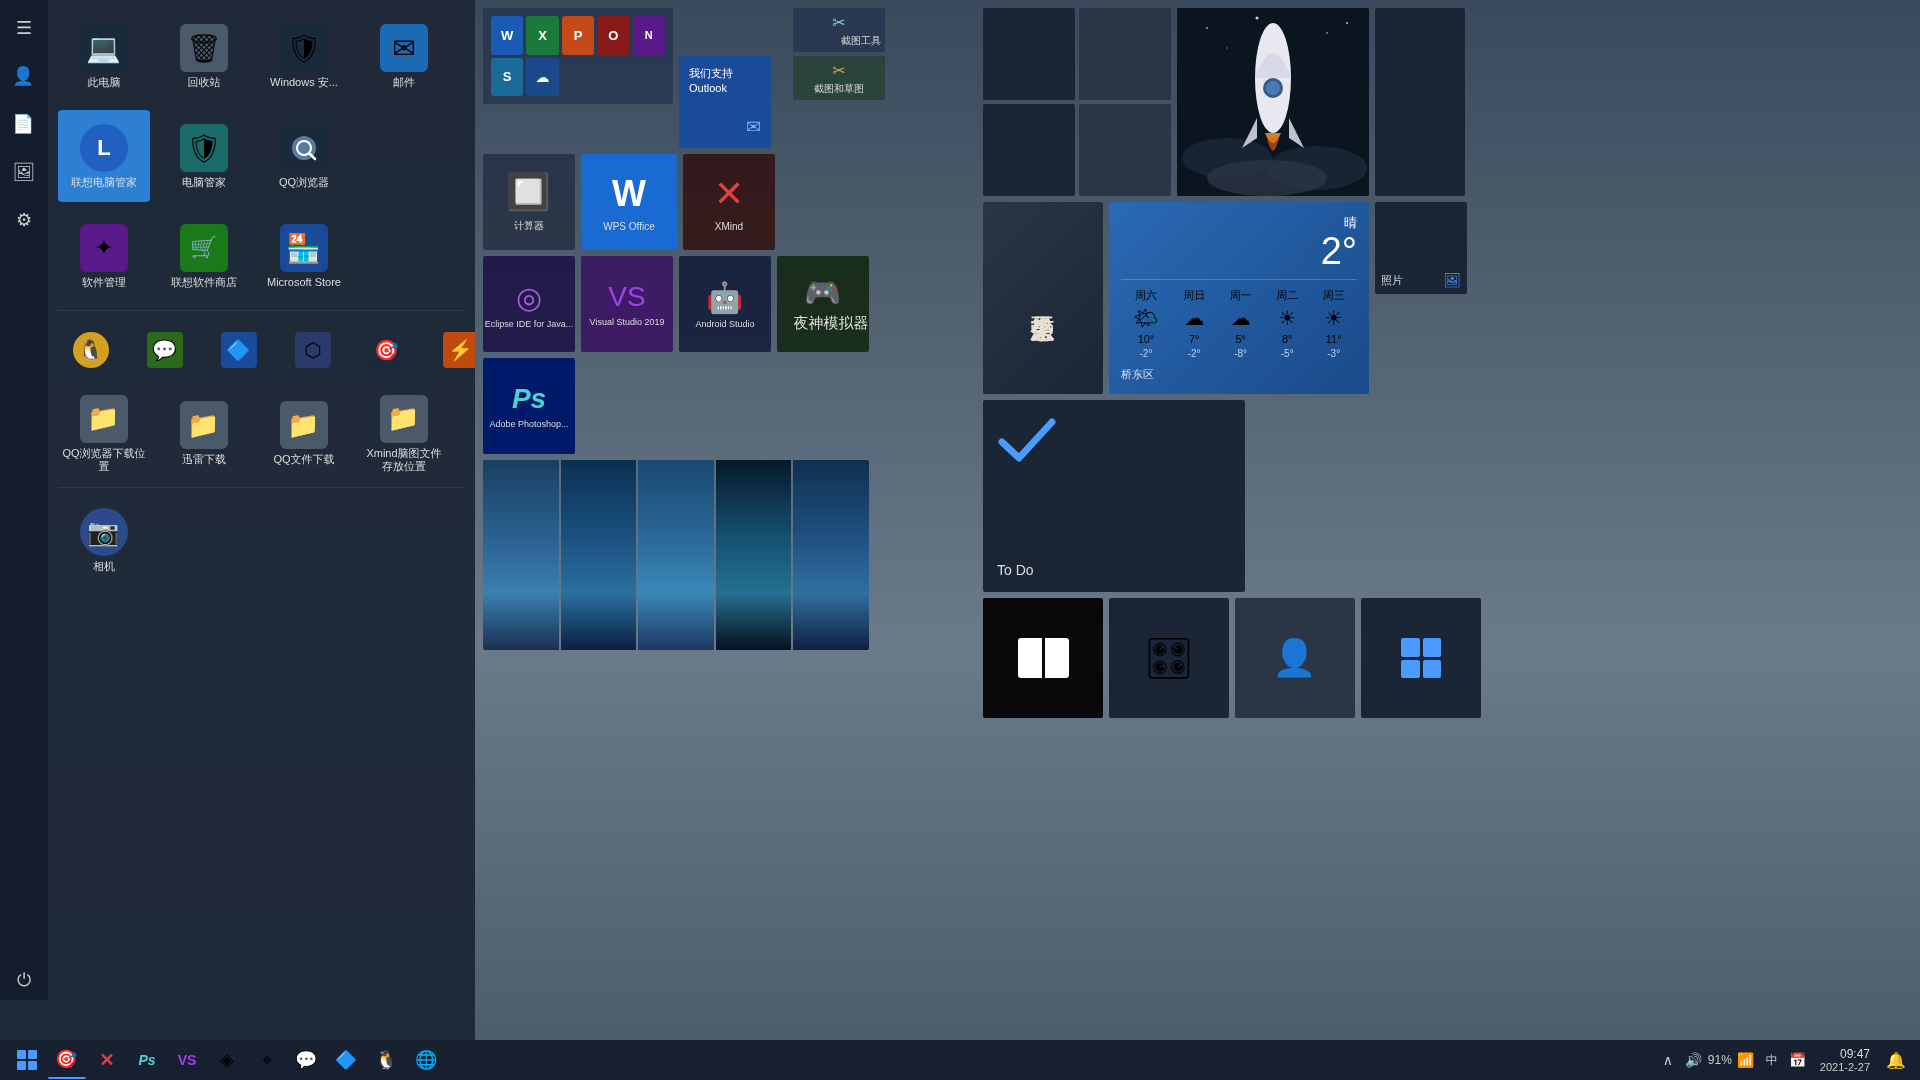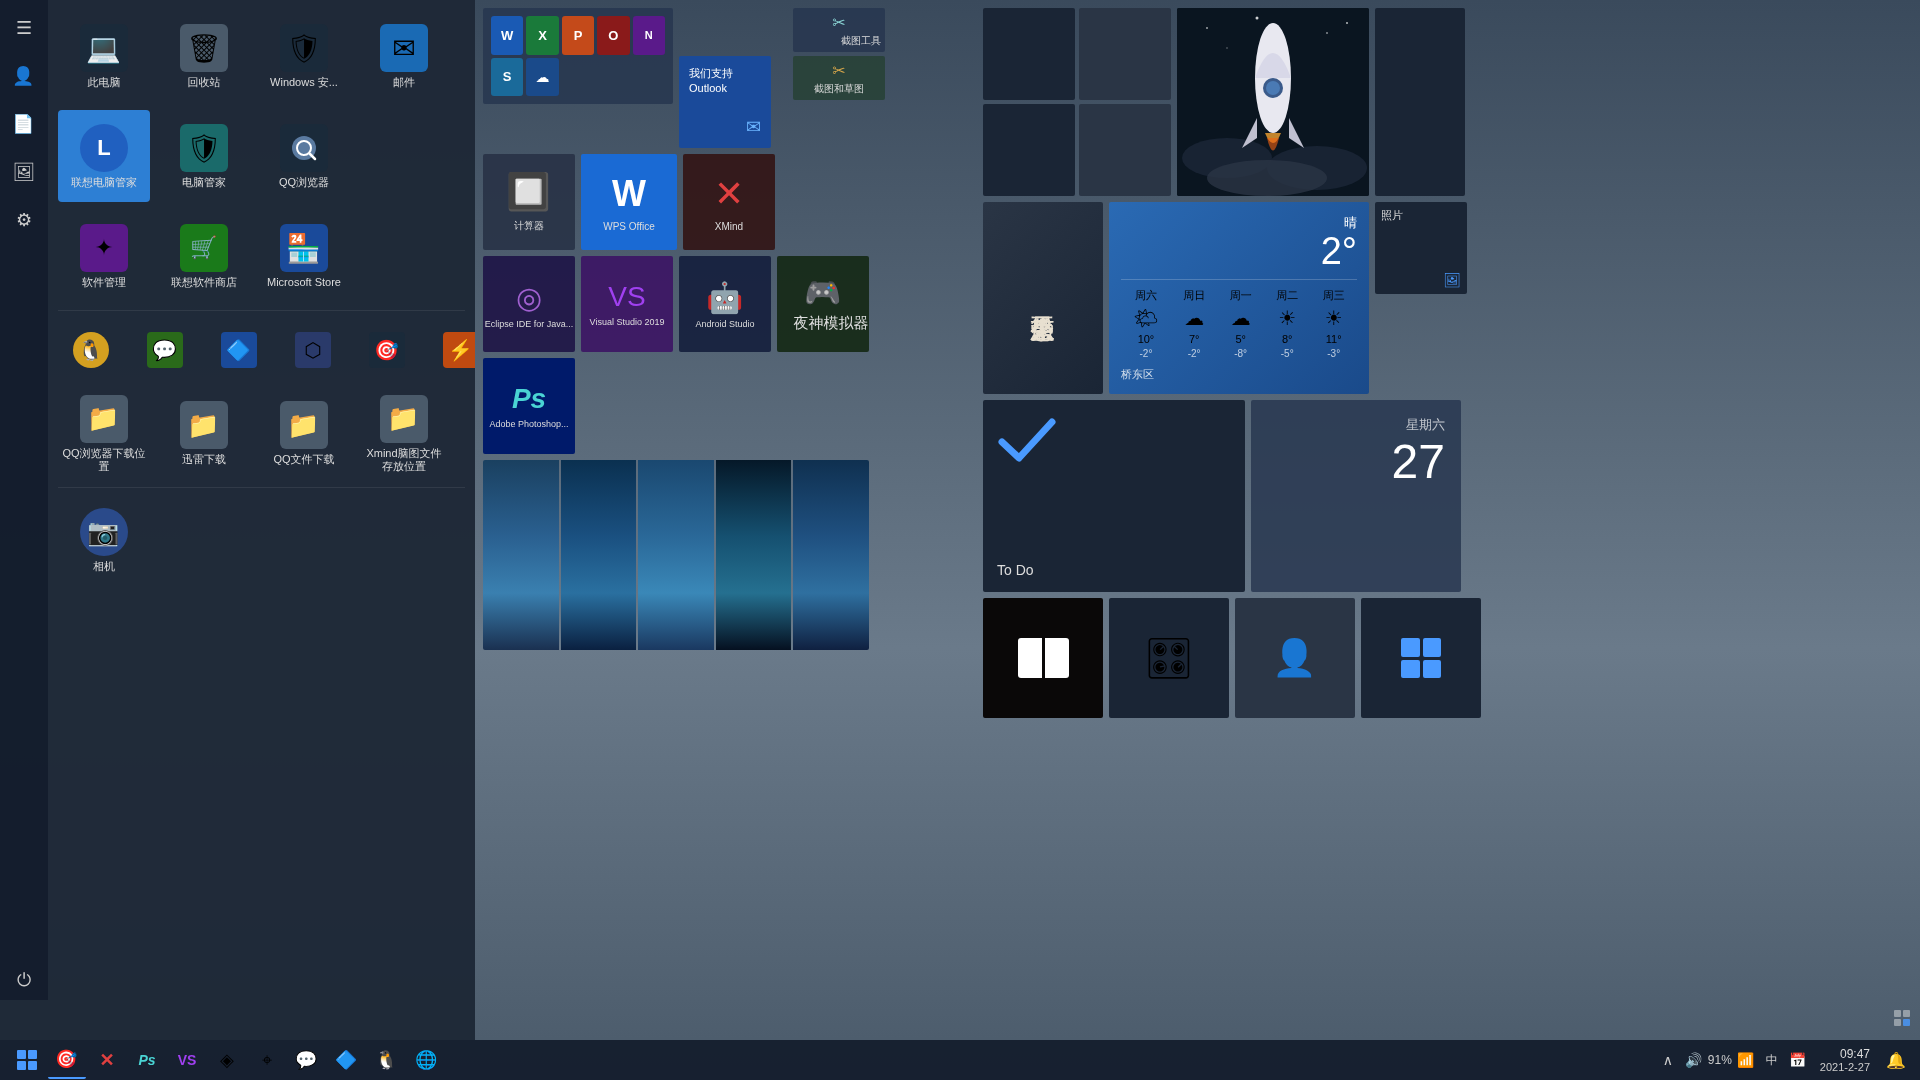--- a/index.html
+++ b/index.html
@@ -567,49 +567,37 @@
         <div class="w-day">
           <span class="w-day-name">周三</span>
           <span class="w-icon">☀</span>
           <span class="w-hi">11°</span>
           <span class="w-lo">-3°</span>
         </div>
       </div>
       <div style="color:rgba(255,255,255,0.8);font-size:11px;">桥东区</div>
     </div>
 
-    <div style="width:92px;height:92px;background:#1a2535;border-radius:2px;cursor:pointer;position:relative;display:flex;flex-direction:column;padding:6px;">
+    <div style="width:92px;height:92px;background:#1a2535;border-radius:2px;cursor:pointer;position:relative;display:flex;flex-direction:column;justify-content:flex-end;padding:6px;">
       <span style="color:#ddd;font-size:11px;">照片</span>
       <div style="position:absolute;bottom:6px;right:6px;font-size:14px;color:#4a9aff;">🖼</div>
     </div>
   </div>
 
   <div style="display:flex;gap:6px;margin-bottom:6px;">
 
     <div style="width:262px;height:192px;background:#1a2535;border-radius:2px;cursor:pointer;display:flex;flex-direction:column;align-items:flex-start;padding:14px;justify-content:space-between;">
       <div style="font-size:50px;">
         <svg width="60" height="50" viewBox="0 0 60 50">
           <path d="M5 28 L22 44 L55 8" stroke="#4a9aff" stroke-width="7" fill="none" stroke-linecap="round" stroke-linejoin="round"></path>
         </svg>
       </div>
       <span style="color:#ddd;font-size:14px;">To Do</span>
     </div>
 
-    <div style="width:210px;height:192px;background:rgba(40,55,80,0.85);border-radius:2px;cursor:pointer;display:flex;flex-direction:column;align-items:flex-end;padding:16px;justify-content:flex-start;gap:4px;">
-      <span style="color:rgba(255,255,255,0.7);font-size:13px;">星期六</span>
-      <span style="color:white;font-size:48px;font-weight:200;line-height:1;">27</span>
-      <div style="position:absolute;bottom:8px;right:8px;">
-        <svg width="20" height="20" viewBox="0 0 20 20">
-          <rect x="2" y="2" width="7" height="7" rx="1" fill="rgba(255,255,255,0.4)"></rect>
-          <rect x="11" y="2" width="7" height="7" rx="1" fill="rgba(255,255,255,0.4)"></rect>
-          <rect x="2" y="11" width="7" height="7" rx="1" fill="rgba(255,255,255,0.4)"></rect>
-          <rect x="11" y="11" width="7" height="7" rx="1" fill="rgba(74,154,255,0.8)"></rect>
-        </svg>
-      </div>
-    </div>
   </div>
 
   <div style="display:flex;gap:6px;">
     <div style="width:120px;height:120px;background:#0a0808;border-radius:2px;cursor:pointer;display:flex;align-items:center;justify-content:center;">
       <div style="display:flex;gap:3px;">
         <div style="width:24px;height:40px;background:white;border-radius:3px 0 0 3px;"></div>
         <div style="width:24px;height:40px;background:white;border-radius:0 3px 3px 0;"></div>
       </div>
     </div>
     <div style="width:120px;height:120px;background:#1a2535;border-radius:2px;cursor:pointer;display:flex;align-items:center;justify-content:center;">

